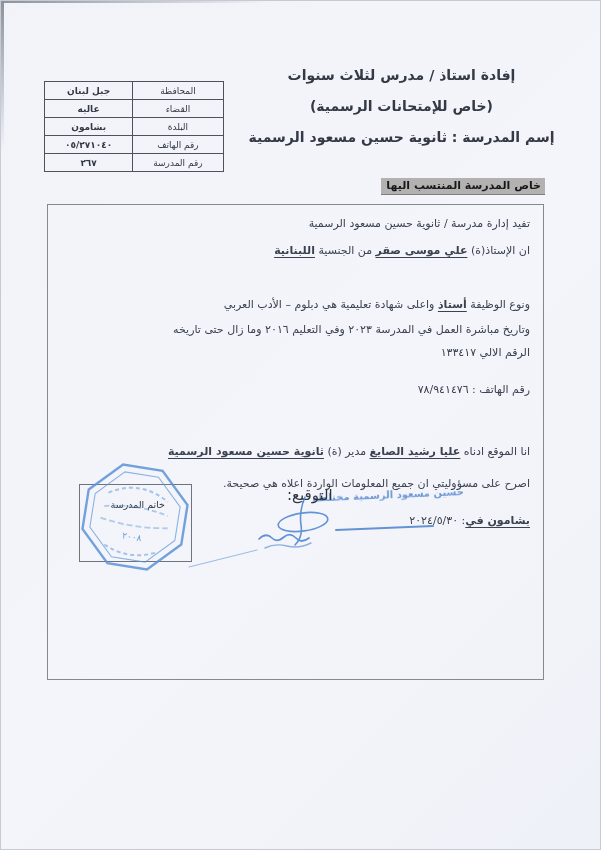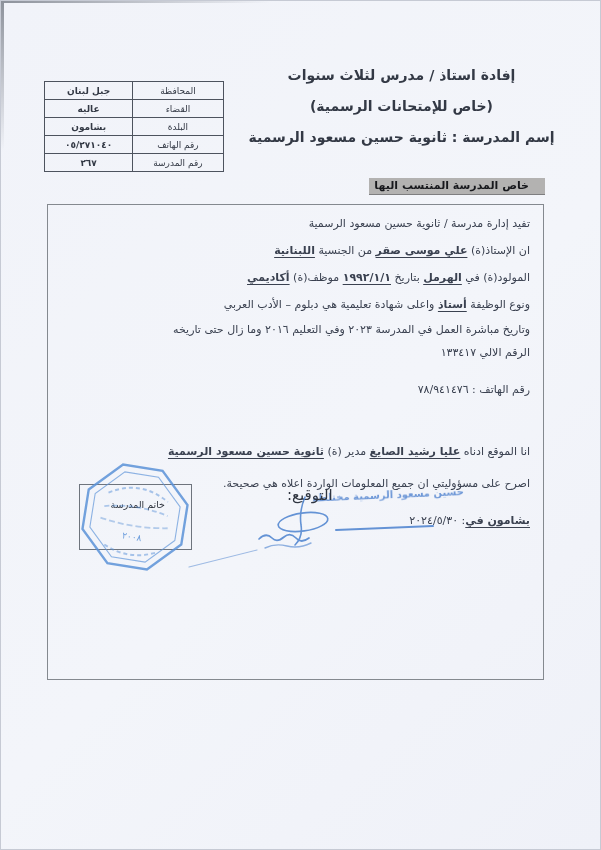--- a/index.html
+++ b/index.html
@@ -38,38 +38,38 @@
     position:absolute;left:228px;top:66px;width:345px;
     text-align:center;direction:rtl;
   }
   .title-line{font-size:14px;font-weight:bold;color:#333945;margin-bottom:15px;white-space:nowrap;}
 
   
   .section-header{
     position:absolute;right:55px;top:177px;
     background:#b3b2b1;color:#17181c;
     font-size:11px;font-weight:bold;direction:rtl;
-    padding:1px 16px 2px 5px;white-space:nowrap;
+    padding:1px 4px 2px 5px;white-space:nowrap;
     box-shadow:0 1px 0 #7e7e80;
   }
 
   
   .main-box{
     position:absolute;left:46px;top:203px;width:497px;height:476px;
     border:1px solid #84898f;box-sizing:border-box;
   }
   .bline{
     position:absolute;right:13px;direction:rtl;white-space:nowrap;
     font-size:11px;color:#3a4150;
   }
   .u{font-weight:bold;text-decoration:underline;text-underline-offset:3px;text-align:right;}
 
   
   .stamp-rect{
-    position:absolute;left:78px;top:483px;width:113px;height:66px;
+    position:absolute;left:78px;top:483px;width:113px;height:78px;
     border:1px solid #6e747d;box-sizing:border-box;
   }
   .stamp-rect-label{
     position:absolute;right:26px;top:14px;
     font-size:9.5px;color:#2e333d;direction:rtl;white-space:nowrap;
   }
 
   
   .octagon-stamp{position:absolute;left:74px;top:462px;filter:blur(.3px);}
 
@@ -125,21 +125,20 @@
     <div class="title-line">إسم المدرسة : ثانوية حسين مسعود الرسمية</div>
   </div>
 
   <div class="section-header">خاص المدرسة المنتسب اليها</div>
 
   <div class="main-box">
     <div class="bline" style="top:12px">تفيد إدارة مدرسة / ثانوية حسين مسعود الرسمية</div>
 
     <div class="bline" style="top:39px"><span>ان الإستاذ(ة) </span><span class="u">علي موسى صقر</span><span> من الجنسية </span><span class="u">اللبنانية</span></div>
 
-    <div class="bline" style="top:66px"><span>المولود(ة) في </span><span class="u">الهرمل</span><span> بتاريخ </span><span class="u">١٩٩٢/١/١</span><span>  موظف(ة) </span><span class="u">أكاديمي</span></div>
 
     <div class="bline" style="top:93px"><span>ونوع الوظيفة </span><span class="u">أستاذ</span><span> واعلى شهادة تعليمية هي دبلوم – الأدب العربي</span></div>
 
     <div class="bline" style="top:118px">وتاريخ مباشرة العمل في المدرسة ٢٠٢٣ وفي التعليم ٢٠١٦ وما زال حتى تاريخه</div>
     <div class="bline" style="top:141px">الرقم الالي ١٣٣٤١٧</div>
     <div class="bline" style="top:178px">رقم الهاتف : ٧٨/٩٤١٤٧٦</div>
 
     <div class="bline" style="top:240px"><span>انا الموقع ادناه </span><span class="u">عليا رشيد الصايغ</span><span> مدير (ة) </span><span class="u">ثانوية حسين مسعود الرسمية</span></div>
 
     <div class="bline" style="top:272px">اصرح على مسؤوليتي ان جميع المعلومات الواردة اعلاه هي صحيحة.</div>

